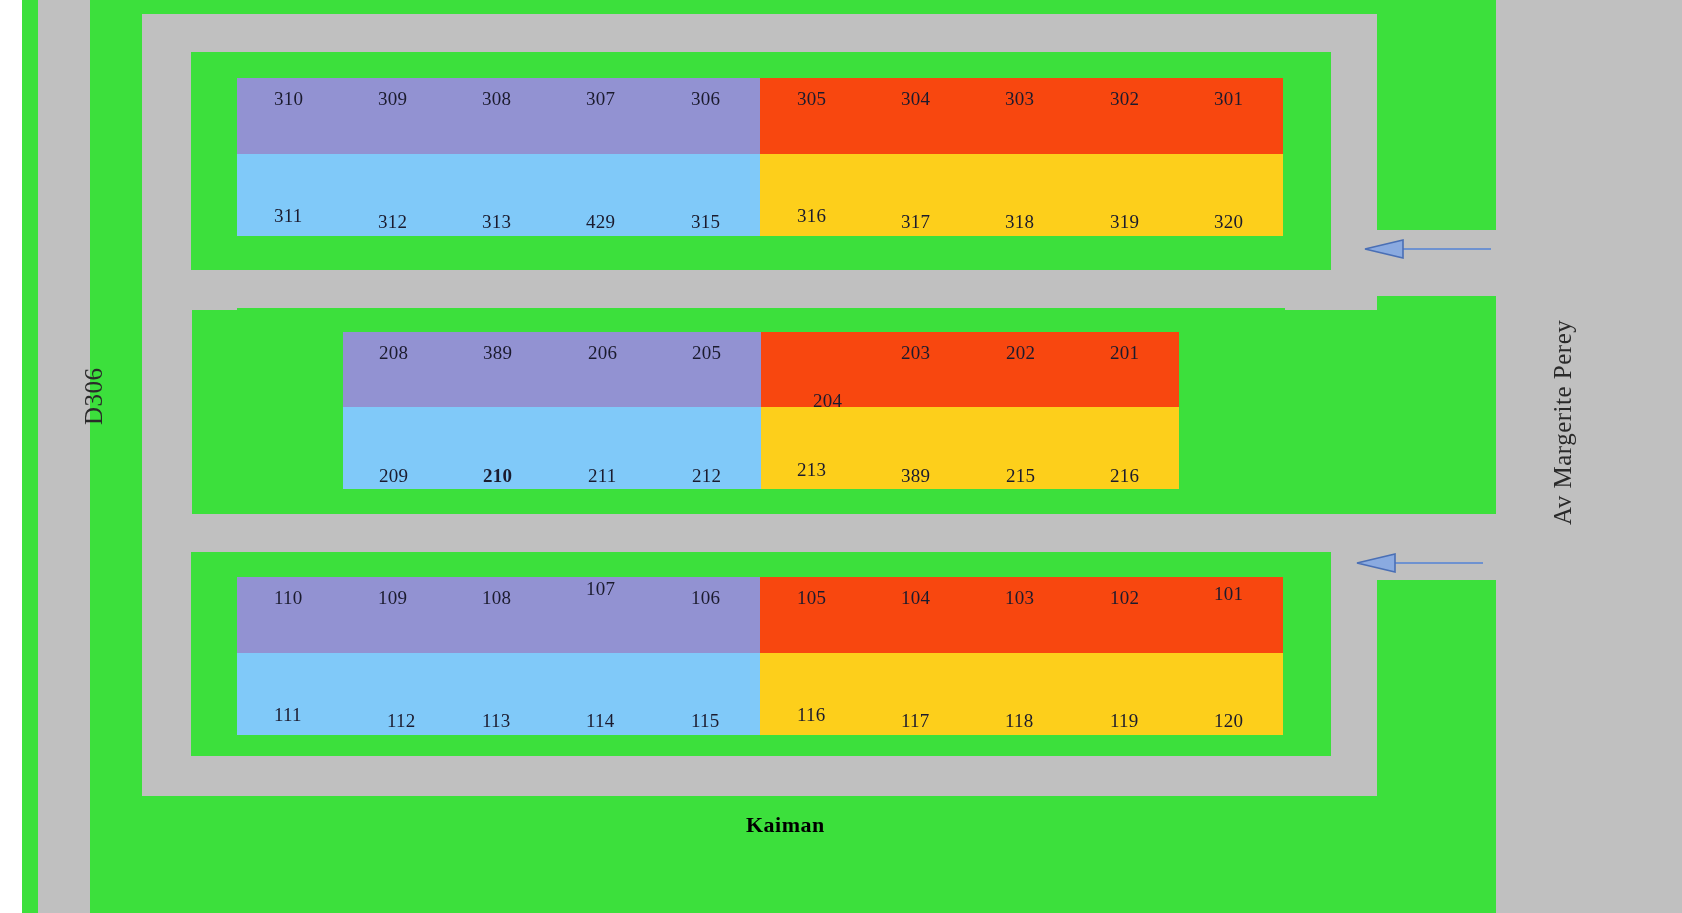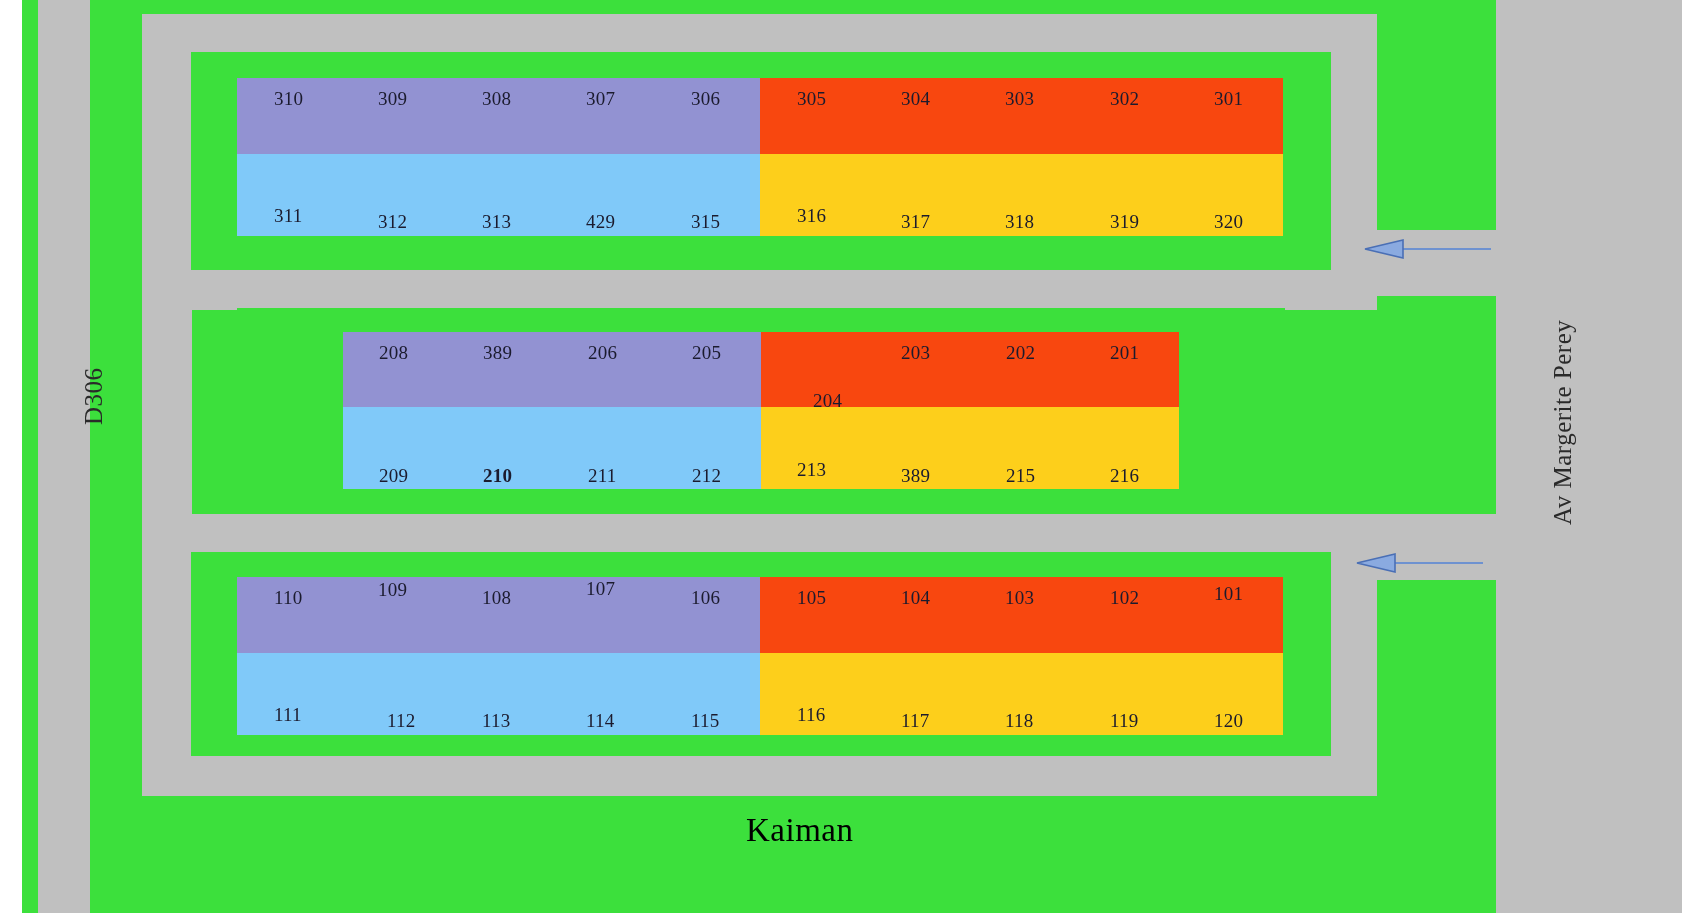--- a/index.html
+++ b/index.html
@@ -48,22 +48,22 @@
     font-size: 25px;
     color: #2a2a2a;
     white-space: nowrap;
     transform-origin: 0 0;
     letter-spacing: 0.5px;
   }
   .rot-up   { transform: rotate(-90deg); }
 
   .place-name {
     position: absolute;
-    font-size: 33px;
-    font-weight: normal;
+    font-size: 22px;
+    font-weight: bold;
     color: #000000;
     white-space: nowrap;
     letter-spacing: 0.5px;
   }
 
   
   .arrow-svg { position: absolute; }
 </style>
 </head>
 <body>
@@ -157,21 +157,21 @@
   </div>
 
   <div class="abs" style="left:237px; top:577px; width:1046px; height:158px;">
 
     <div class="cell c-purple" style="left:0; top:0; width:523px; height:76px;"></div>
     <div class="cell c-red" style="left:523px; top:0; width:523px; height:76px;"></div>
     <div class="cell c-blue" style="left:0; top:76px; width:523px; height:82px;"></div>
     <div class="cell c-yellow" style="left:523px; top:76px; width:523px; height:82px;"></div>
 
     <span class="lot-label" style="left:37px;  top:11px;text-align:right;">110</span>
-    <span class="lot-label" style="left:141px; top:3px;">109</span>
+    <span class="lot-label" style="left:141px; top:11px;">109</span>
     <span class="lot-label" style="left:245px; top:11px;">108</span>
     <span class="lot-label" style="left:349px; top:2px;">107</span>
     <span class="lot-label" style="left:454px; top:11px;">106</span>
 
     <span class="lot-label" style="left:560px; top:11px;">105</span>
     <span class="lot-label" style="left:664px; top:11px;">104</span>
     <span class="lot-label" style="left:768px; top:11px;">103</span>
     <span class="lot-label" style="left:873px; top:11px;">102</span>
     <span class="lot-label" style="left:977px; top:7px;">101</span>
 

